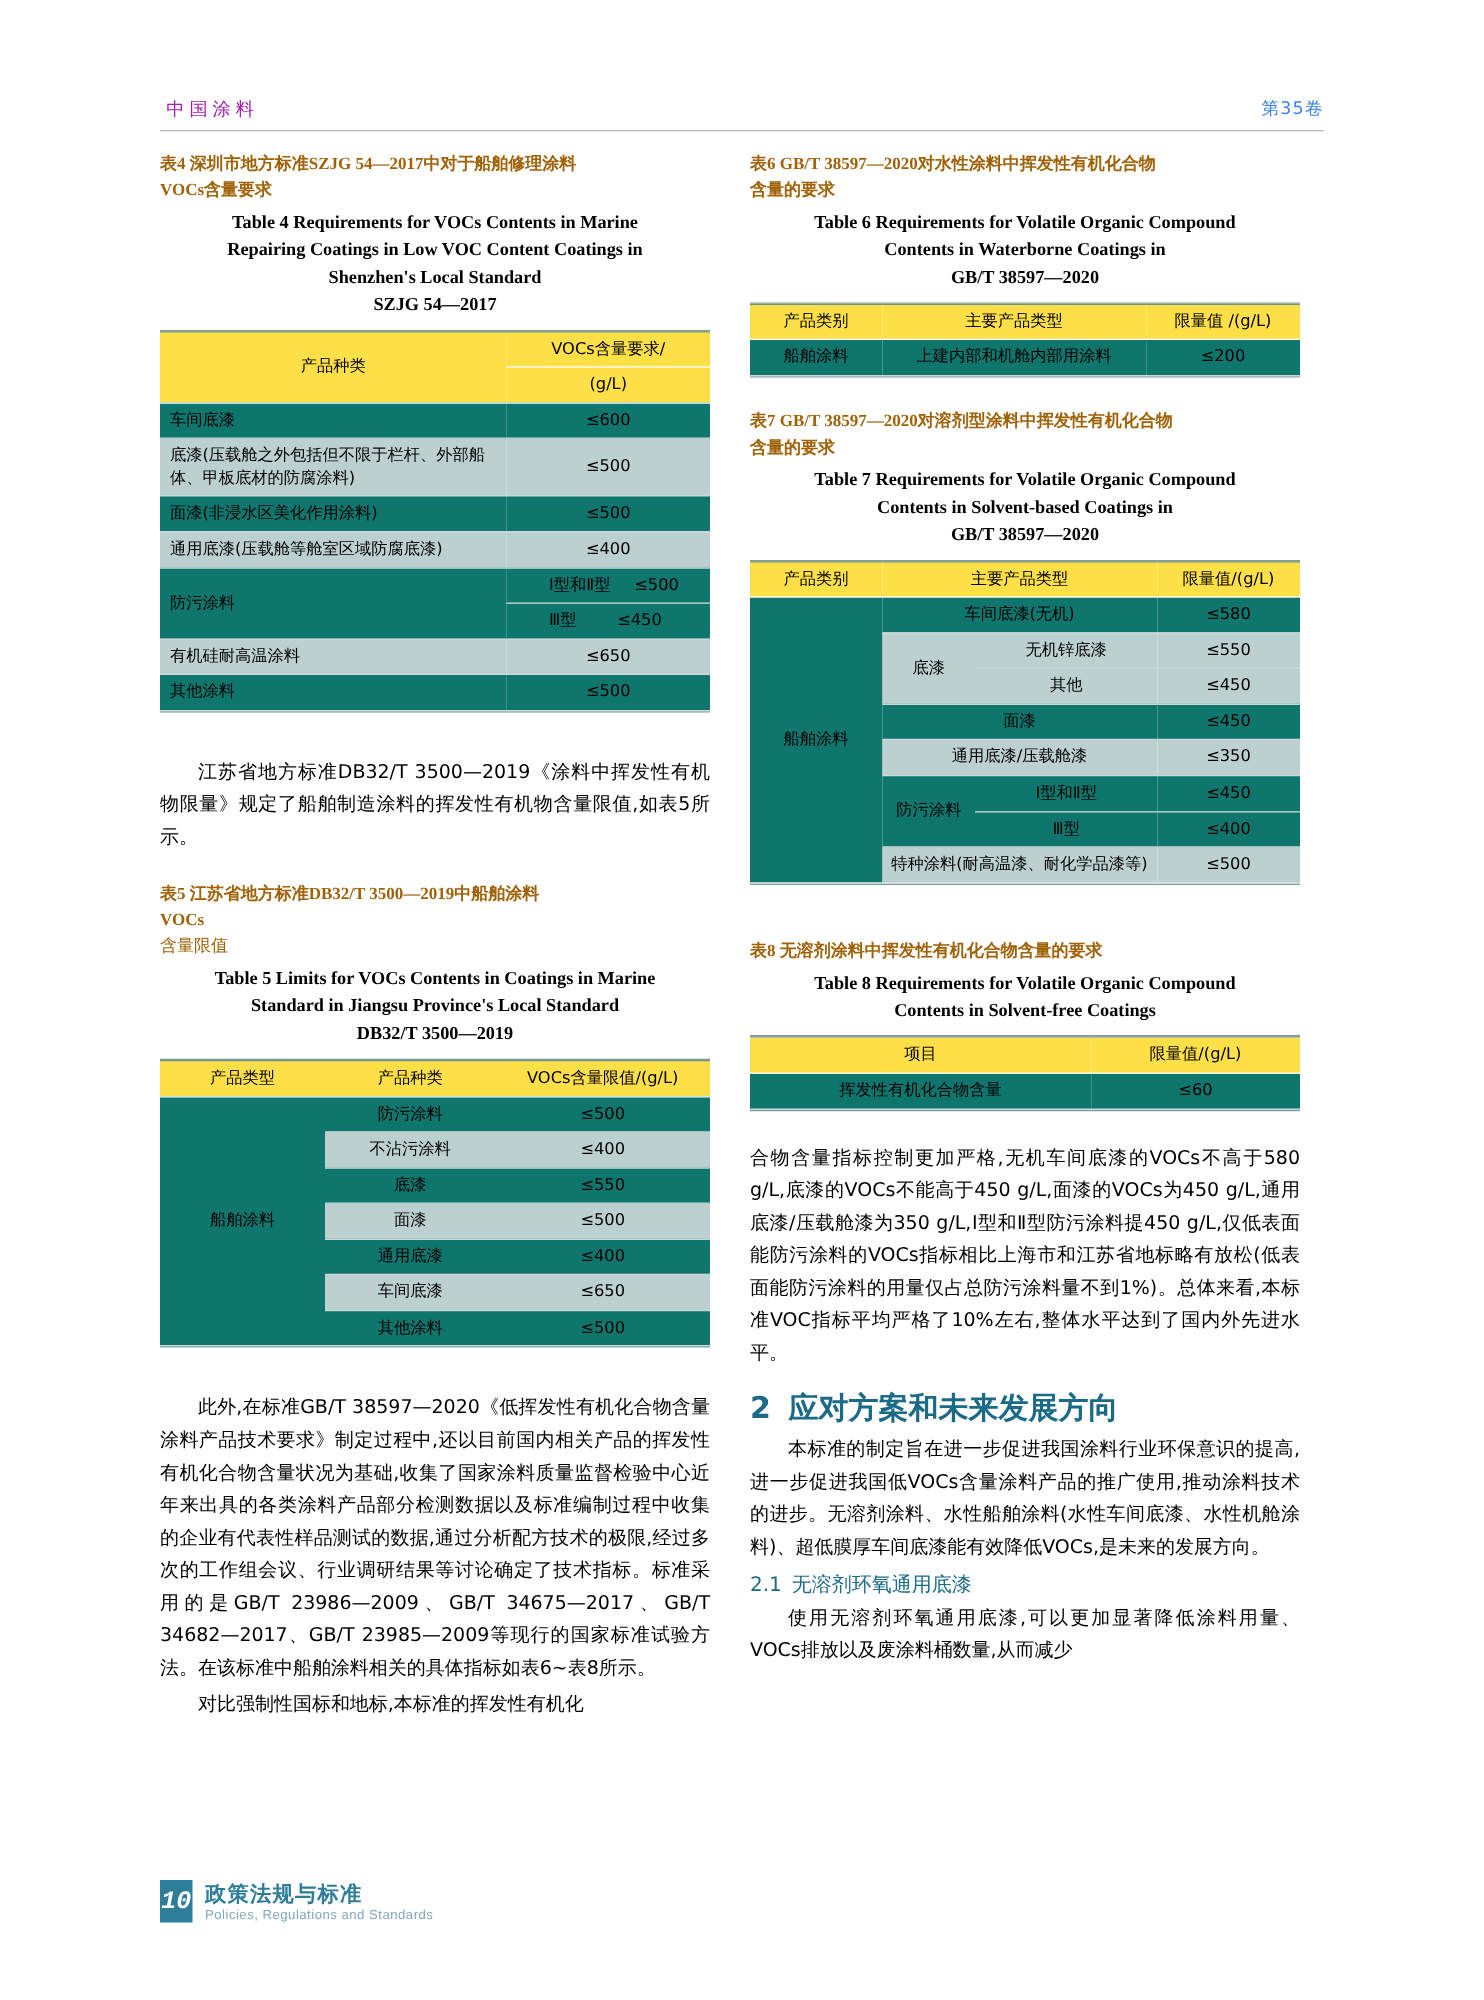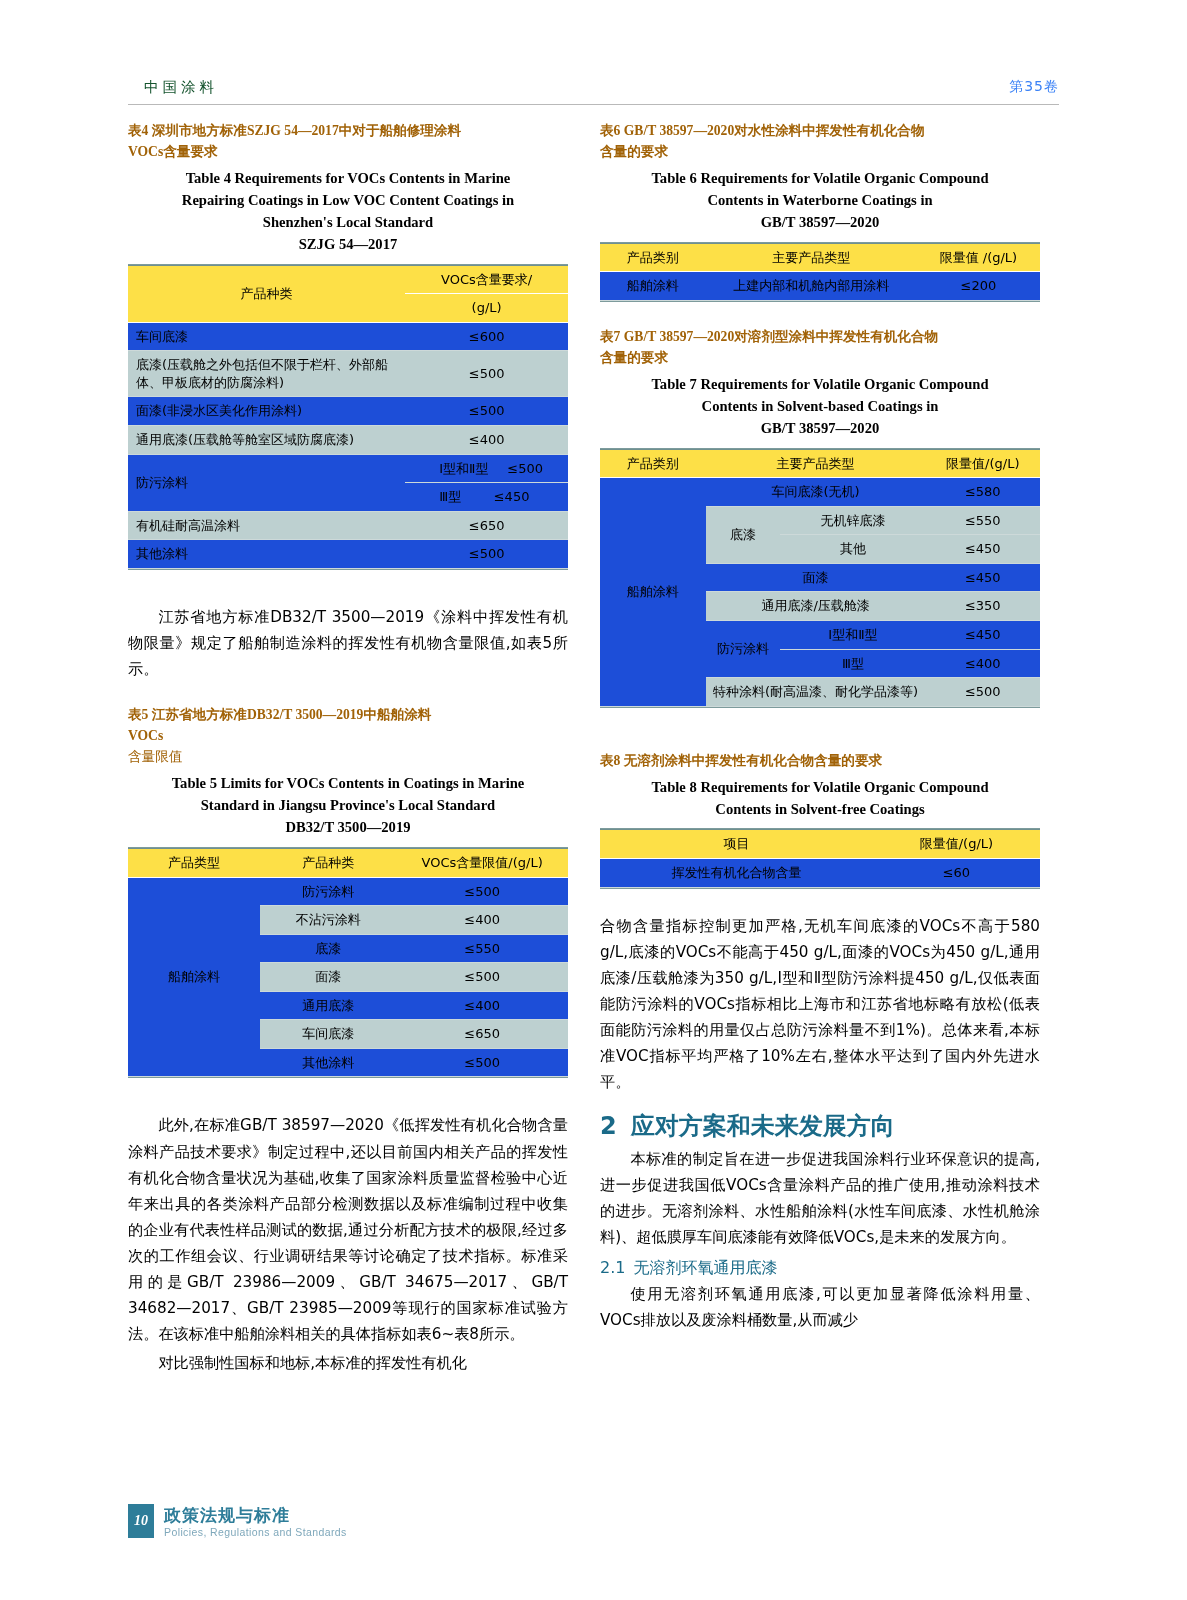--- a/index.html
+++ b/index.html
@@ -14,23 +14,23 @@
   .page{
     position:absolute;inset:0;
     padding:0;
   }
   
   .runhead{
     position:absolute;top:78px;left:128px;right:128px;
     height:26px;
   }
   .runhead .left{
-    position:absolute;left:16px;top:0;
+    position:absolute;left:5px;top:0;
     font-family:Liberation Sans, sans-serif;
-    font-size:14.5px;letter-spacing:4px;color:#14532d;
+    font-size:14.5px;letter-spacing:4px;color:#a21caf;
   }
   .runhead .right{
     position:absolute;right:0;top:0;
     font-family:"DejaVu Sans", sans-serif;
     font-size:14px;color:#3b82f6;letter-spacing:1px;
   }
   .runhead .rule{
     position:absolute;left:0;right:0;top:26px;
     border-top:1px solid #b9b9b9;
   }
@@ -74,21 +74,21 @@
     vertical-align:middle;
     line-height:1.35;
   }
   thead th{
     background:#fde047;
     font-weight:normal;
     border-top:1px solid #6f8f90;
     border-bottom:1px solid #ffffff;
   }
   tbody td{
-    background:#1d4ed8;
+    background:#0f766e;
     border-left:none;border-right:none;
     border-top:1px solid #cdd9d9;
     border-bottom:1px solid #cdd9d9;
   }
   tbody tr.shade td{
     background:#bdd0d0;
   }
   tbody tr td.lefty{ text-align:left; padding-left:8px;}
   .tablewrap{
     border-top:1.6px solid #7d9b9c;
@@ -127,21 +127,21 @@
   
   .footer{
     position:absolute;left:128px;bottom:56px;width:460px;height:40px;
   }
   .footer .bar{
     position:absolute;left:0;top:0;width:26px;height:34px;background:#2e7d99;
   }
   .footer .pg{
     position:absolute;left:0;top:0;width:26px;height:34px;
     color:#fff;font-style:italic;font-weight:bold;
-    font-family:Liberation Serif, serif;font-size:14px;
+    font-family:Liberation Mono, monospace;font-size:20px;
     display:flex;align-items:center;justify-content:center;
   }
   .footer .cn{
     position:absolute;left:36px;top:0px;
     font-family:"DejaVu Sans",sans-serif;font-size:17px;font-weight:bold;color:#2e7d99;
     letter-spacing:1px;
   }
   .footer .en{
     position:absolute;left:36px;top:22px;
     font-family:"Liberation Sans",sans-serif;font-size:10.5px;color:#7fa8bb;

